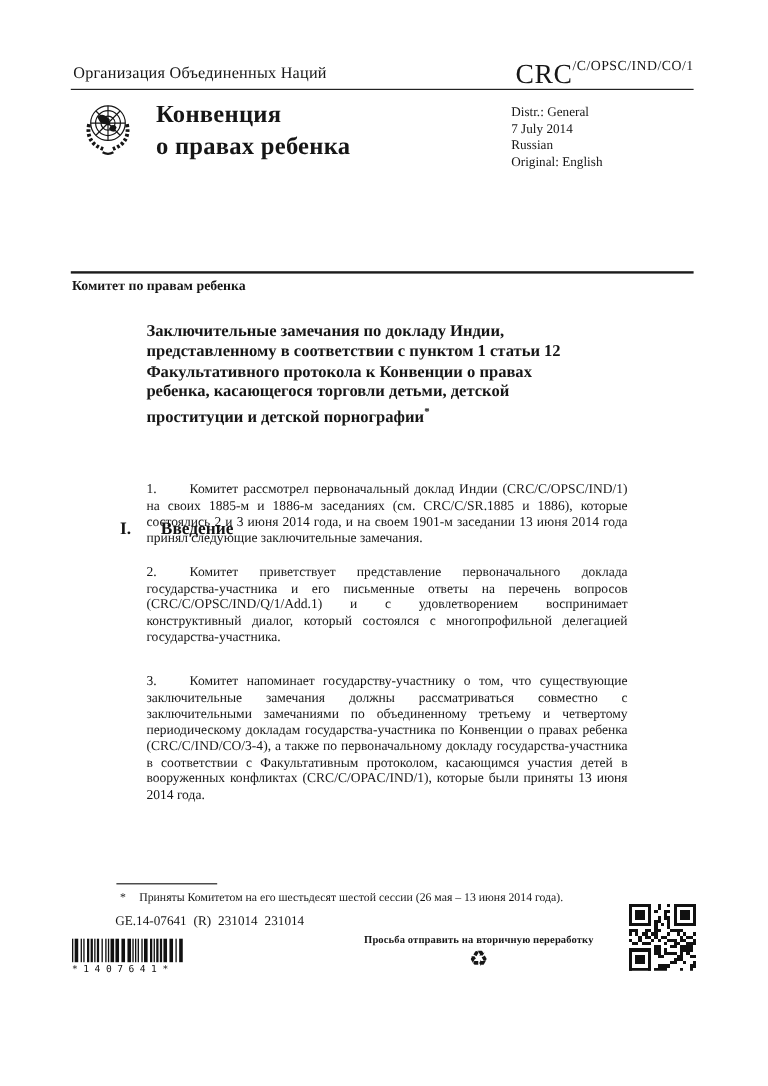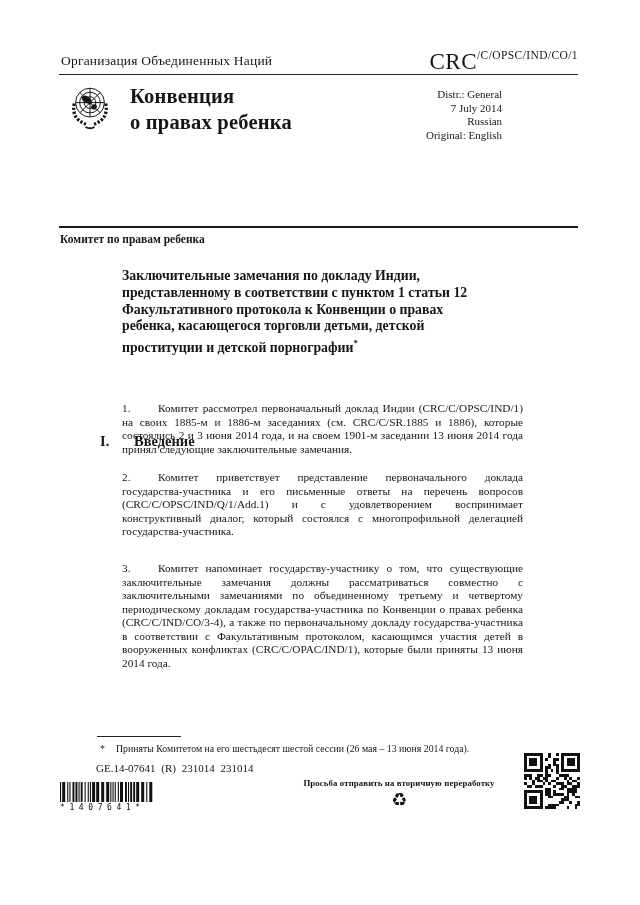--- a/index.html
+++ b/index.html
@@ -14,21 +14,21 @@
   
   .org-name { position:absolute; left:61px; top:53px; font-size:13.5px; letter-spacing:0.2px; }
   .doc-symbol { position:absolute; right:62px; top:49px; display:flex; align-items:flex-start; }
   .doc-symbol .big { font-size:23px; letter-spacing:0.5px; }
   .doc-symbol .small { font-size:11.5px; letter-spacing:0.4px; }
   .rule-top { position:absolute; left:59px; right:62px; top:74px; border-top:1.3px solid #222; }
 
   
   .un-logo { position:absolute; left:63px; top:81px; width:54px; height:54px; }
   .treaty-title { position:absolute; left:130px; top:83px; font-size:20.5px; font-weight:bold; line-height:26px; letter-spacing:0.2px; }
-  .distr-block { position:absolute; left:426px; top:88px; font-size:11px; line-height:13.5px;text-align:right; }
+  .distr-block { position:absolute; left:426px; top:88px; font-size:11px; line-height:13.5px; }
 
   
   .rule-thick { position:absolute; left:59px; right:62px; top:226px; border-top:2.4px solid #1c1c1c; }
   .committee { position:absolute; left:60px; top:233px; font-size:11.5px; font-weight:bold; }
 
   
   .doc-title { position:absolute; left:122px; top:268px; width:356px; font-size:13.8px; font-weight:bold; line-height:16.8px; text-align:left; }
   .doc-title sup { font-size:9px; }
 
   

